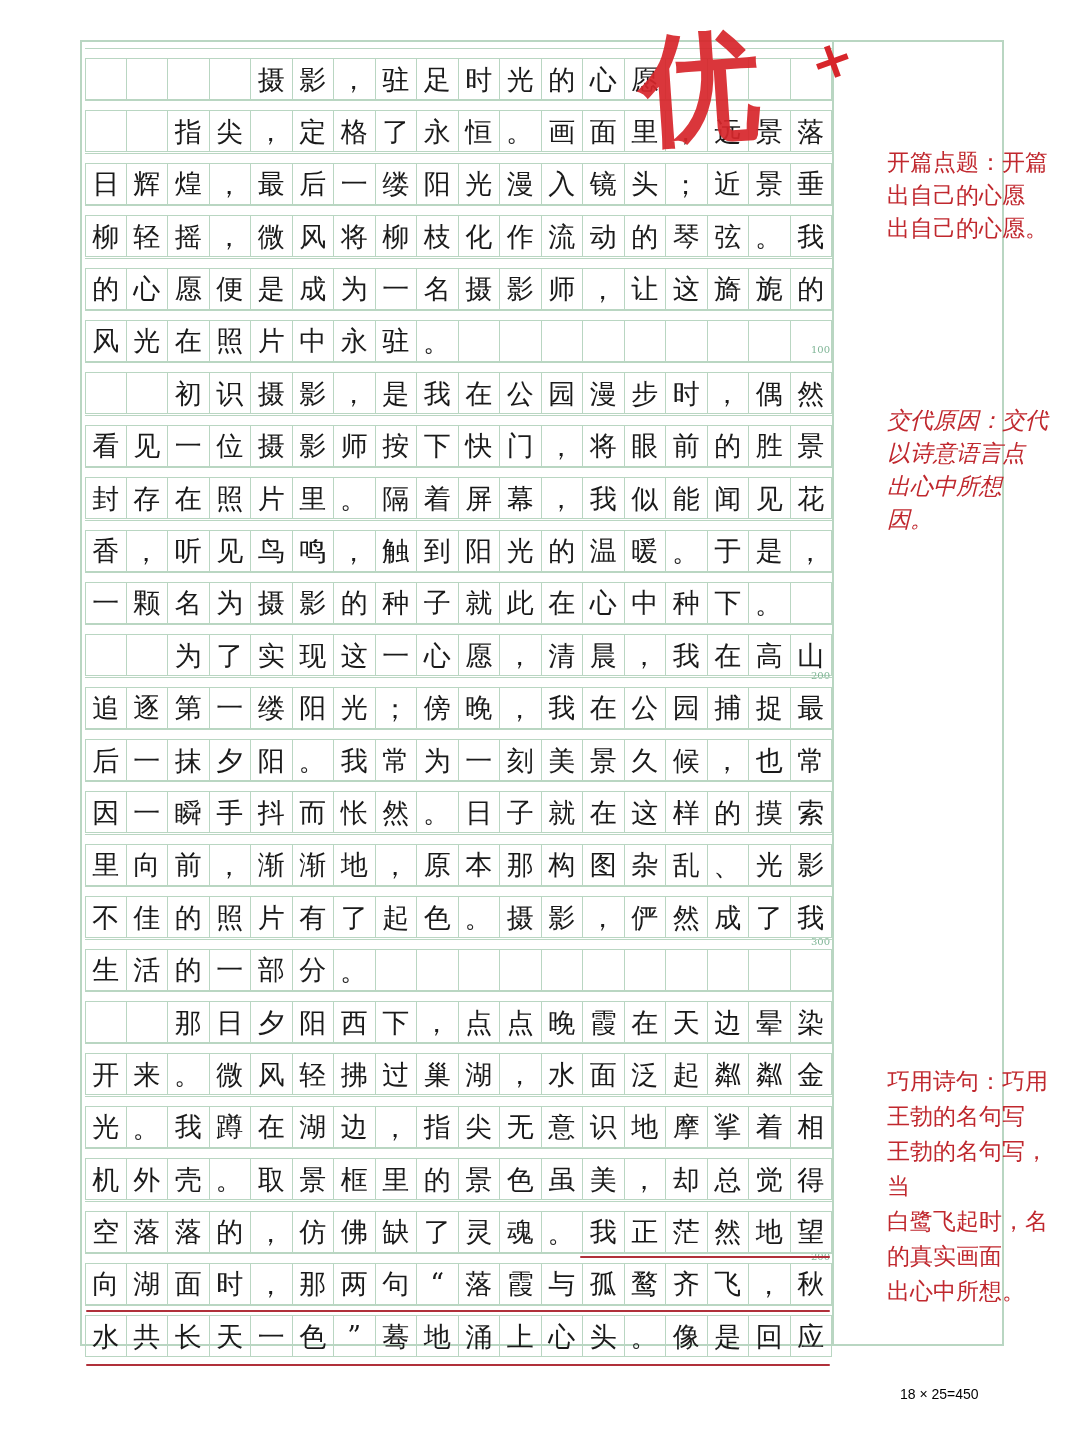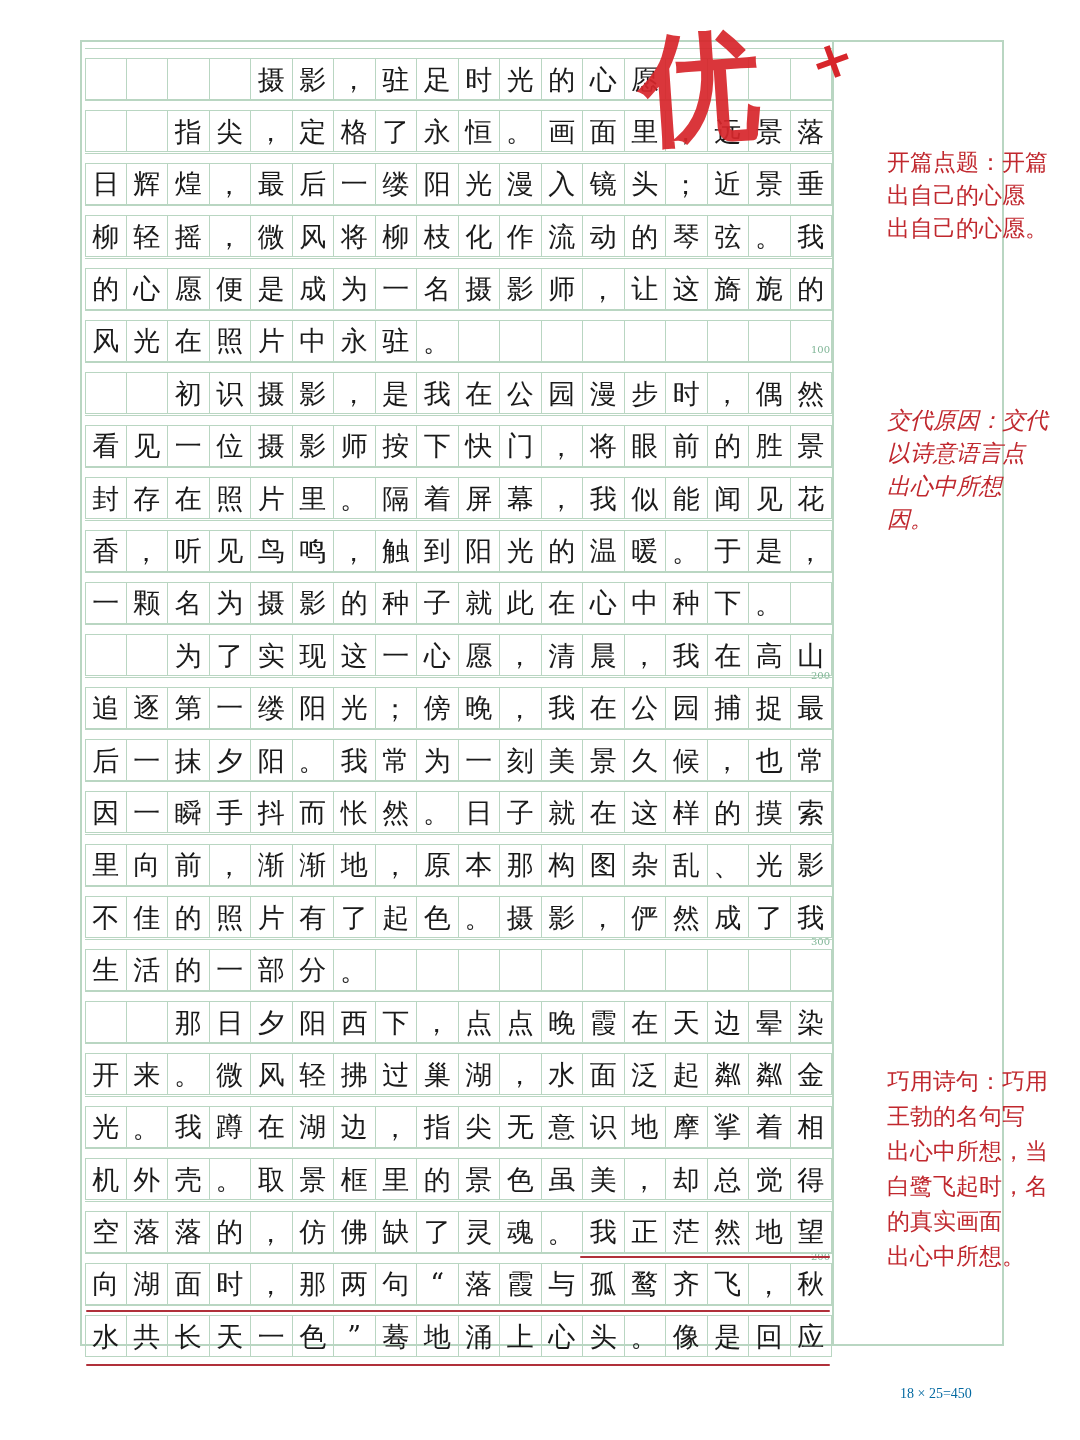--- a/index.html
+++ b/index.html
@@ -18,21 +18,21 @@
   .cell.punct{justify-content:flex-start;padding-left:6px;align-items:flex-end;padding-bottom:6px;}
   .count{position:absolute;right:2px;font-size:10px;color:#7fb596;font-family:"DejaVu Serif",serif;}
   .right-col{position:absolute;left:832px;top:40px;width:2px;height:1306px;background:#b9d6c2;}
   .comment{position:absolute;left:840px;width:170px;color:#c0282e;
            font-family:"DejaVu Sans","Liberation Sans",sans-serif;font-size:23px;line-height:33px;letter-spacing:0px;margin-left:47px;}
   .underline{position:absolute;height:0;border-top:2.5px solid #b0303a;border-radius:2px;}
   .grade{position:absolute;left:640px;top:28px;color:#d7262b;font-size:120px;font-weight:bold;
          transform:rotate(-4deg);font-family:"DejaVu Sans",sans-serif;opacity:0.92;line-height:1;}
   .grade-plus{position:absolute;left:810px;top:30px;color:#d7262b;font-size:52px;font-weight:bold;
          font-family:"DejaVu Sans",sans-serif;transform:rotate(-20deg);}
-  .footer{position:absolute;left:900px;top:1386px;color:#0369a1;font-size:14px;font-family:Liberation Serif, serif;}
+  .footer{position:absolute;left:900px;top:1386px;color:#000000;font-size:14px;font-family:Liberation Sans, sans-serif;}
 </style>
 </head>
 <body>
 
 <div class="frame"></div>
 <div class="right-col"></div>
 
 <div class="grid" id="grid">
     <div class="row">
       <div class="band"></div>
@@ -625,21 +625,21 @@
 </div>
 <div class="comment" style="top:404px;font-style:italic;">
   <div>交代原因：交代</div>
   <div>以诗意语言点</div>
   <div>出心中所想</div>
   <div>因。</div>
 </div>
 <div class="comment" style="top:1064px;line-height:35px;">
   <div>巧用诗句：巧用</div>
   <div>王勃的名句写</div>
-  <div>出心中所想，当</div>
+  <div>王勃的名句写，当</div>
   <div>白鹭飞起时，名</div>
   <div>的真实画面</div>
   <div>出心中所想。</div>
 </div>
 
 <div class="underline" style="left:580px;top:1256px;width:250px;"></div>
 <div class="underline" style="left:86px;top:1310px;width:744px;"></div>
 <div class="underline" style="left:86px;top:1364px;width:744px;"></div>
 
 <div class="footer">18 × 25=450</div>

